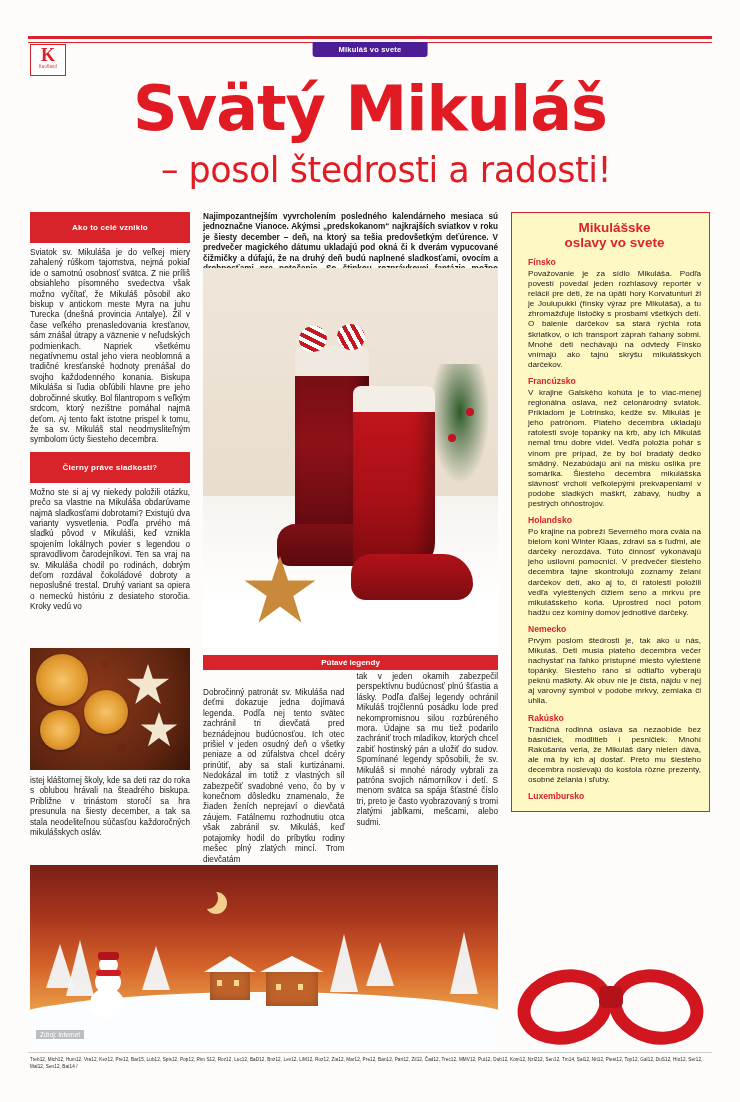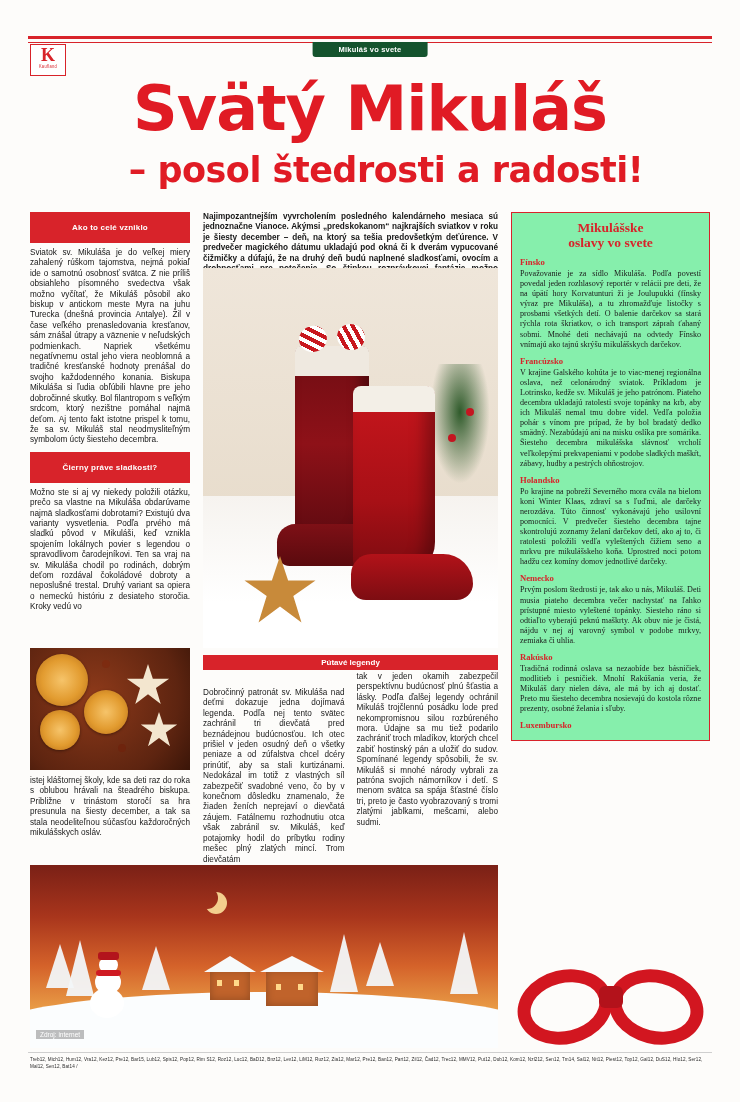--- a/index.html
+++ b/index.html
@@ -65,21 +65,21 @@
     font-size: 4px;
     color: #d8232a;
     letter-spacing: 0.3px;
     transform: scaleY(1.2);
   }
   .section-tab {
     position: absolute;
     left: 50%;
     transform: translateX(-50%);
     top: 42px;
-    background: #14532d;
+    background: #4c1d95;
     color: #ffffff;
     font-size: 7.5px;
     font-weight: bold;
     padding: 3px 26px 3px 26px;
     border-radius: 0 0 3px 3px;
     letter-spacing: 0.2px;
   }
   
   .masthead {
     position: absolute;
@@ -91,21 +91,21 @@
   .mast-1 {
     font-family: "DejaVu Sans", sans-serif;
     font-weight: bold;
     font-size: 62px;
     line-height: 62px;
     color: #e01b24;
     letter-spacing: -1px;
   }
   .mast-2 {
     font-family: "DejaVu Sans", sans-serif;
-    font-weight: bold;
+    font-weight: normal;
     font-size: 35px;
     line-height: 48px;
     color: #e01b24;
     letter-spacing: -0.5px;
     margin-top: 6px;
     padding-left: 32px;
   }
   
   .col-left {
     position: absolute;
@@ -143,24 +143,23 @@
   }
   .body-text.lead {
     font-weight: bold;
   }
   .body-text p {
     margin: 0 0 6px 0;
   }
   
   .side-box {
     border: 1.5px solid #d8232a;
-    background: #86efac;
-    padding: 7px 8px 8px 8px;
+    background: #fef9c3;
+    padding: 7px 8px 8px 16px;
     box-sizing: border-box;
-    font-family: Liberation Serif, serif;
   }
   .side-title {
     color: #d8232a;
     font-weight: bold;
     font-size: 13.5px;
     line-height: 15px;
     text-align: center;
     margin-bottom: 7px;
   }
   .side-country {

